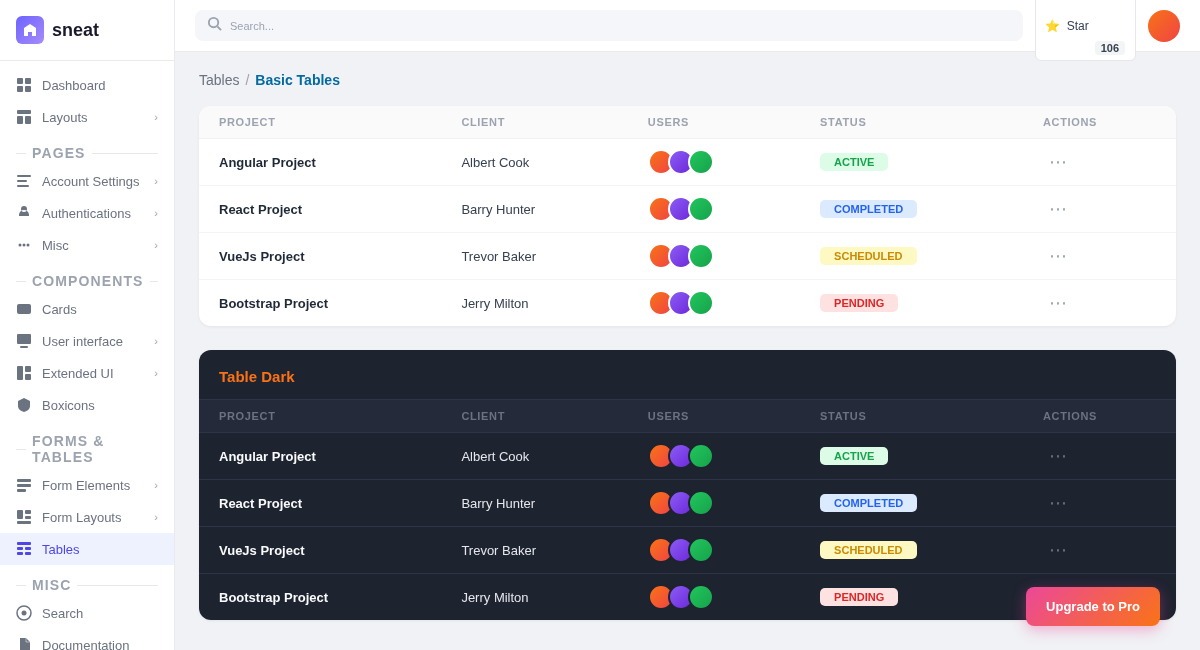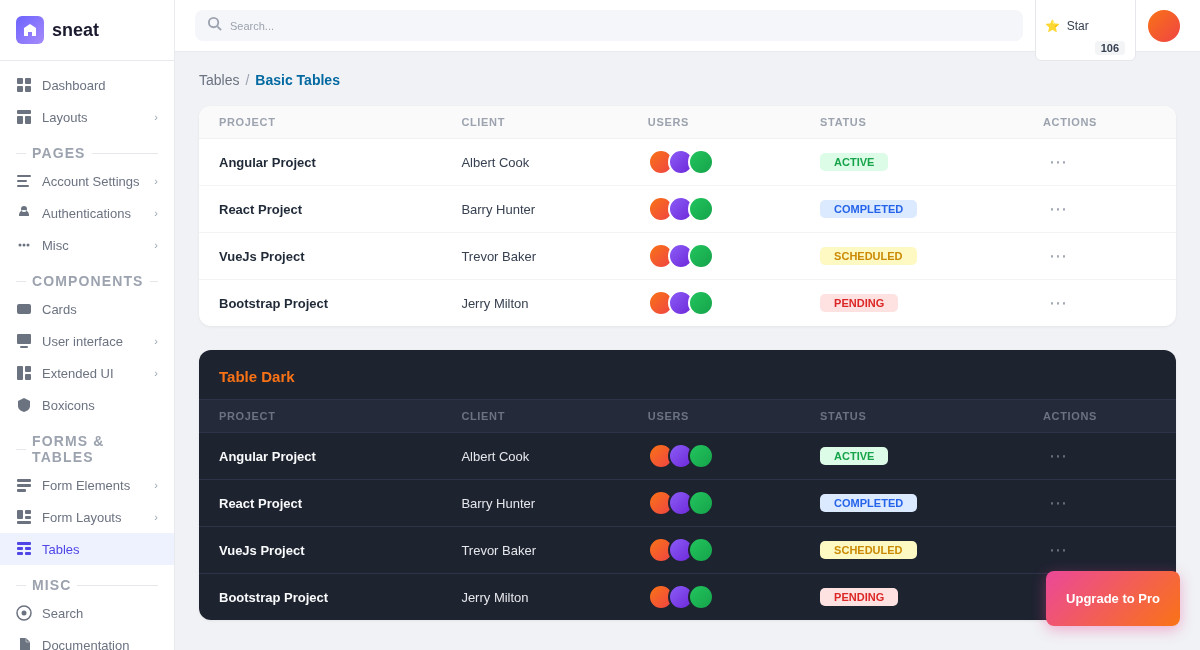--- a/index.html
+++ b/index.html
@@ -68,21 +68,21 @@
 
     .badge { display: inline-block; padding: 3px 14px; border-radius: 5px; font-size: 11px; font-weight: 600; }
     .badge-active { background: #dcfce7; color: #16a34a; }
     .badge-completed { background: #dbeafe; color: #2563eb; text-align: right; }
     .badge-scheduled { background: #fef9c3; color: #ca8a04; }
     .badge-pending { background: #fee2e2; color: #dc2626; }
 
     .actions-btn { background: none; border: none; cursor: pointer; color: #9ca3af; font-size: 18px; display: flex; align-items: center; padding: 2px 6px; border-radius: 4px; }
 
     
-    .upgrade-btn { position: fixed; bottom: 24px; right: 20px; background: linear-gradient(135deg, #ec4899, #f97316); color: white; border: none; border-radius: 8px; padding: 20px 20px; font-size: 13px; font-weight: 600; cursor: pointer; box-shadow: 0 4px 14px rgba(236,72,153,0.4); }
+    .upgrade-btn { position: fixed; bottom: 24px; right: 40px; background: linear-gradient(135deg, #ec4899, #f97316); color: white; border: none; border-radius: 8px; padding: 12px 20px; font-size: 13px; font-weight: 600; cursor: pointer; box-shadow: 0 4px 14px rgba(236,72,153,0.4); }
   </style>
 </head>
 <body>
 
 <nav class="sidebar">
   <div class="sidebar-logo">
     <div class="logo-icon">
       <svg viewBox="0 0 16 16">
           <path d="M8 2L2 6v8h4v-4h4v4h4V6z"></path>
         </svg>

